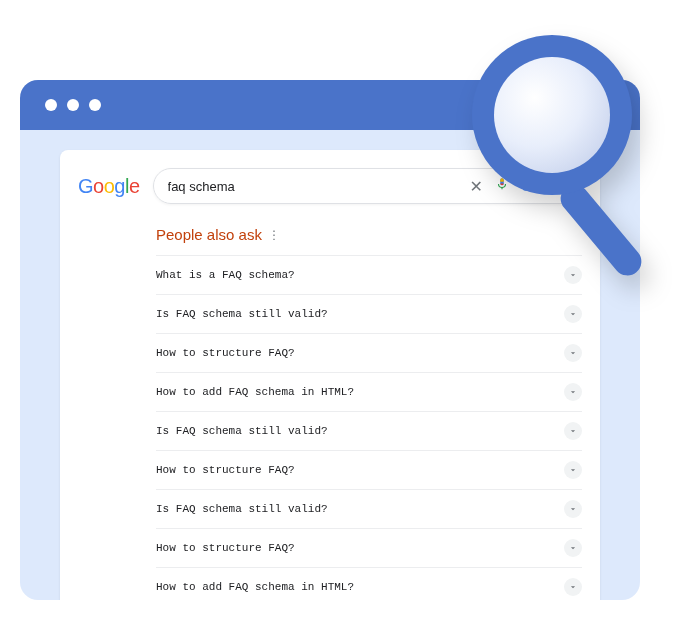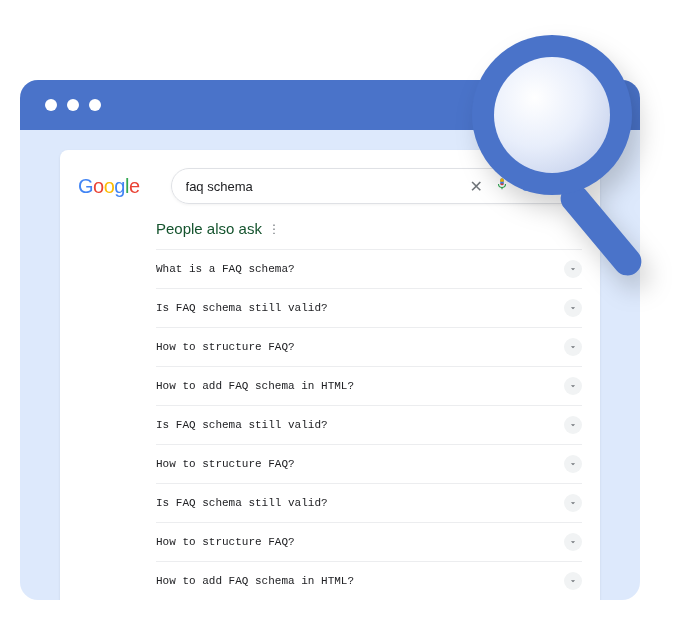--- a/index.html
+++ b/index.html
@@ -43,22 +43,22 @@
     }
     .search-panel {
       background: white;
       border-radius: 8px;
       padding: 18px;
       box-shadow: 0 1px 3px rgba(0,0,0,0.08);
     }
     .search-header {
       display: flex;
       align-items: center;
-      gap: 31px;
-      margin-bottom: 16px;
+      gap: 13px;
+      margin-bottom: 22px;
     }
     .google-logo {
       font-size: 20px;
       font-weight: 500;
       letter-spacing: -0.5px;
     }
     .g1 { color: #4285F4; }
     .g2 { color: #EA4335; }
     .g3 { color: #FBBC05; }
     .g4 { color: #4285F4; }
@@ -99,21 +99,21 @@
       padding-left: 78px;
     }
     .paa-header {
       display: flex;
       align-items: center;
       gap: 6px;
       margin-bottom: 12px;
     }
     .paa-title {
       font-size: 15px;
-      color: #14532d;
+      color: #c2410c;
       font-weight: 400;
     }
     .paa-menu {
       color: #70757a;
       font-size: 12px;
     }
     .paa-item {
       display: flex;
       justify-content: space-between;
       align-items: center;

